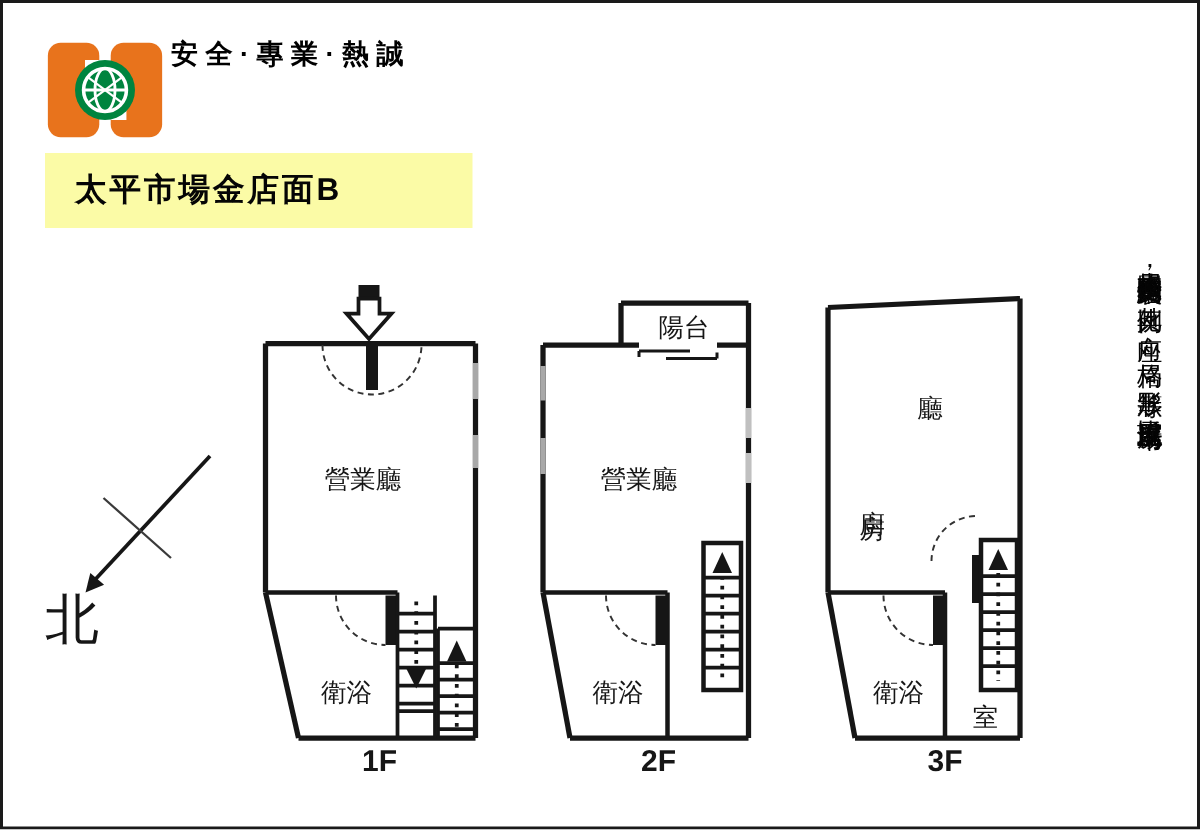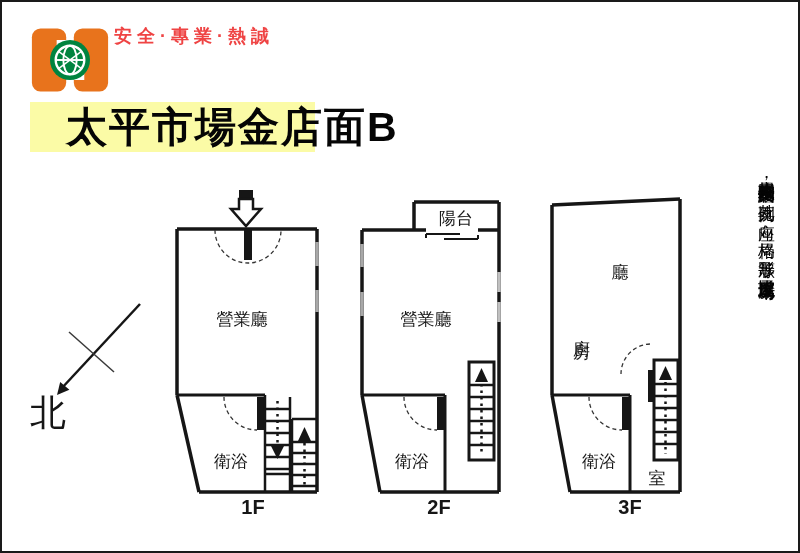--- a/index.html
+++ b/index.html
@@ -5,31 +5,31 @@
   html,body{margin:0;padding:0;background:#fff;}
   .canvas{
     position:relative;width:800px;height:553px;box-sizing:border-box;
     background:#fff;border:2px solid #1a1a1a;overflow:hidden;
     font-family:"Liberation Sans","DejaVu Sans",sans-serif;
   }
   .logo-row{position:absolute;left:24px;top:18px;width:300px;height:80px;}
   .emblem{position:absolute;left:4px;top:4px;}
   .logo-text{position:absolute;left:88px;top:4px;width:210px;}
   .slogan{
-    color:#ef4444;font-weight:bold;font-size:18px;letter-spacing:5px;
+    color:#000000;font-weight:bold;font-size:18px;letter-spacing:5px;
     white-space:nowrap;
   }
   .brand{
     color:#009049;font-weight:bold;font-size:42px;letter-spacing:3px;
     white-space:nowrap;line-height:46px;
   }
   .banner{
     position:absolute;left:28px;top:100px;width:285px;height:50px;
-    background:#fbfba6;color:#050505;font-weight:bold;font-size:41px;
-    line-height:50px;padding-left:36px;box-sizing:border-box;
+    background:#fbfba6;color:#050505;font-weight:bold;font-size:21px;
+    line-height:50px;padding-left:20px;box-sizing:border-box;
     letter-spacing:2px;white-space:nowrap;
   }
   .plan{position:absolute;top:180px;}
   .plan-1f{left:165px;}
   .plan-2f{left:350px;}
   .plan-3f{left:540px;}
   .kitchen-label{
     position:absolute;left:568px;top:324px;height:48px;
     writing-mode:vertical-rl;text-orientation:upright;
     font-size:17px;color:#161616;letter-spacing:3px;

